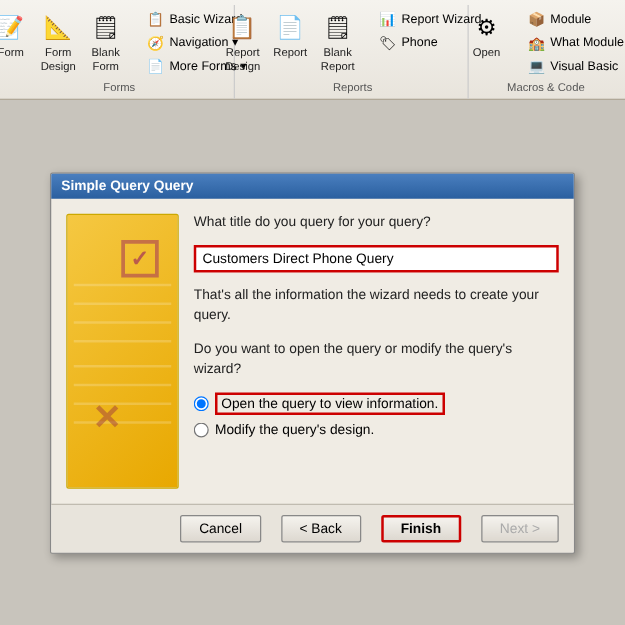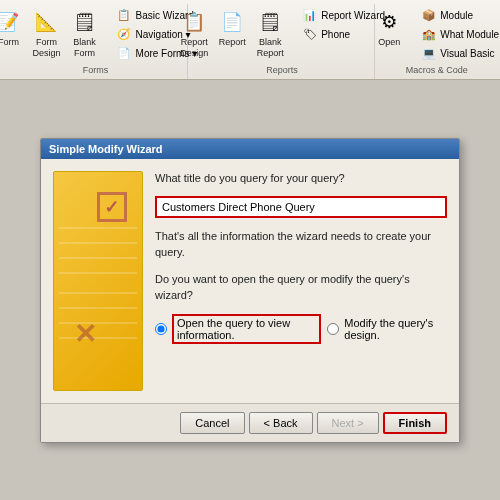--- a/index.html
+++ b/index.html
@@ -216,21 +216,21 @@
     }
 
     .dialog-info {
       font-size: 11px;
       color: #222;
       line-height: 1.5;
     }
 
     .radio-group {
       display: flex;
-      flex-direction: row;
+      flex-direction: column;
       gap: 6px;
     }
 
     .radio-option {
       display: flex;
       align-items: center;
       gap: 5px;
       font-size: 11px;
       cursor: pointer;
     }
@@ -246,21 +246,21 @@
       border: 2px solid #cc0000;
       padding: 1px 3px;
     }
 
     
     .dialog-footer {
       border-top: 1px solid #c0bbb0;
       padding: 8px 12px;
       display: flex;
       justify-content: flex-end;
-      gap: 4px;
+      gap: 16px;
       background: #e8e4dc;
     }
 
     .btn {
       padding: 3px 14px;
       font-size: 11px;
       border: 1px solid #888;
       background: linear-gradient(to bottom, #f5f3ee, #ddd8d0);
       cursor: pointer;
       border-radius: 2px;
@@ -368,21 +368,21 @@
     </div>
     <div class="ribbon-group-label">Macros &amp; Code</div>
   </div>
 
 </div>
 
 <div class="main-area">
 
   <div class="dialog">
     <div class="dialog-title-bar">
-      <span>Simple Modify Wizard</span>
+      <span>Simple Query Query</span>
     </div>
     <div class="dialog-body">
 
       <div class="illustration-panel">
         <div class="illustration-lines">
           <div class="illus-line" style="top:55px;"></div>
           <div class="illus-line" style="top:70px;"></div>
           <div class="illus-line" style="top:85px;"></div>
           <div class="illus-line" style="top:100px;"></div>
           <div class="illus-line" style="top:120px;"></div>
@@ -411,18 +411,18 @@
             <span>Modify the query's design.</span>
           </label>
         </div>
       </div>
 
     </div>
 
     <div class="dialog-footer">
       <button class="btn">Cancel</button>
       <button class="btn">&lt; Back</button>
+      <button class="btn btn-finish">Finish</button>
       <button class="btn" disabled="">Next &gt;</button>
-      <button class="btn btn-finish">Finish</button>
     </div>
   </div>
 
 </div>
 
 </body></html>

